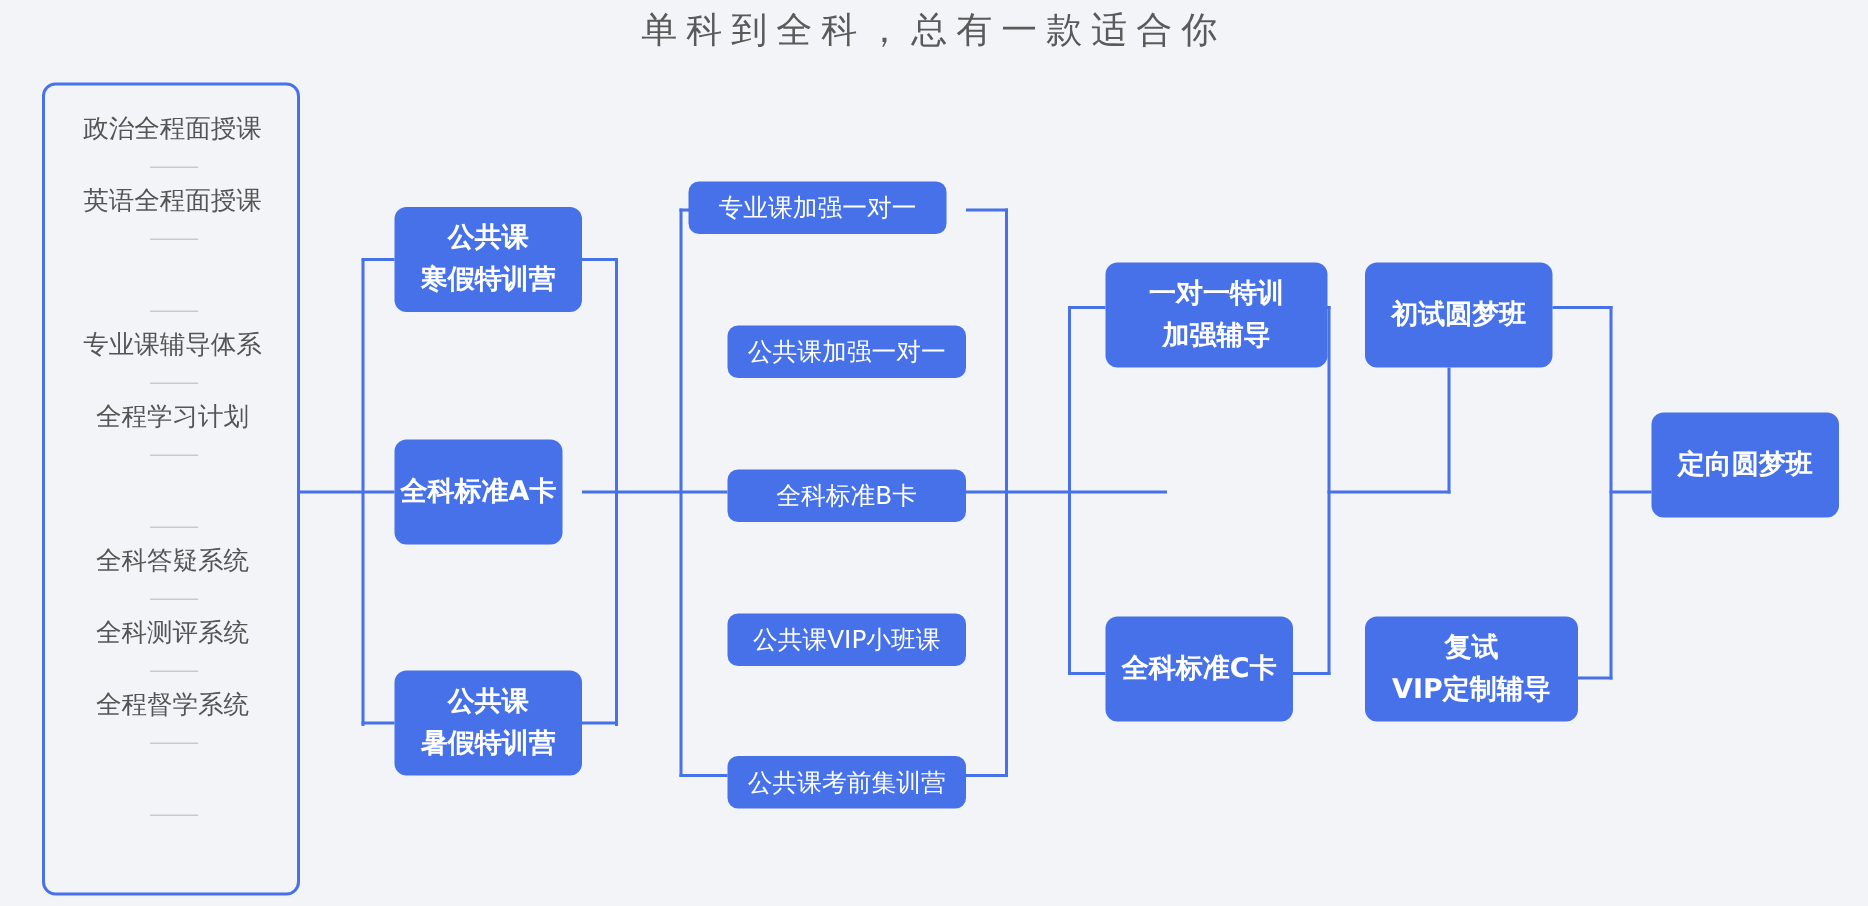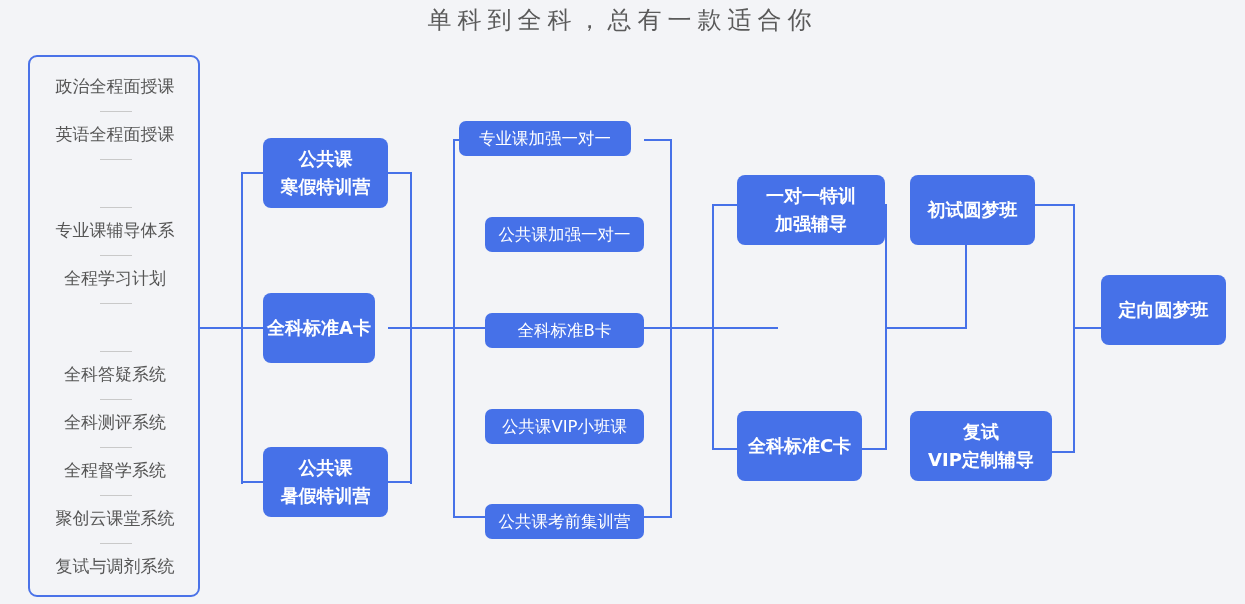--- a/index.html
+++ b/index.html
@@ -49,23 +49,21 @@
   <div class="divider" style="top:198px"></div>
   <div class="left-item" style="top:211px">全程学习计划</div>
   <div class="divider" style="top:246px"></div>
   <div class="divider" style="top:294px"></div>
   <div class="left-item" style="top:307px">全科答疑系统</div>
   <div class="divider" style="top:342px"></div>
   <div class="left-item" style="top:355px">全科测评系统</div>
   <div class="divider" style="top:390px"></div>
   <div class="left-item" style="top:403px">全程督学系统</div>
   <div class="divider" style="top:438px"></div>
-  <div class="left-item" style="top:451px">聚创云课堂系统</div>
   <div class="divider" style="top:486px"></div>
-  <div class="left-item" style="top:499px">复试与调剂系统</div>
 </div>
 
 <div>
 
   <div class="ln h" style="left:199px; top:327px; width:64px"></div>
 
   <div class="ln v" style="left:241px; top:173px; height:311px"></div>
   <div class="ln h" style="left:241px; top:172px; width:22px"></div>
   <div class="ln h" style="left:241px; top:481px; width:22px"></div>
   <div class="ln v" style="left:410px; top:173px; height:311px"></div>

